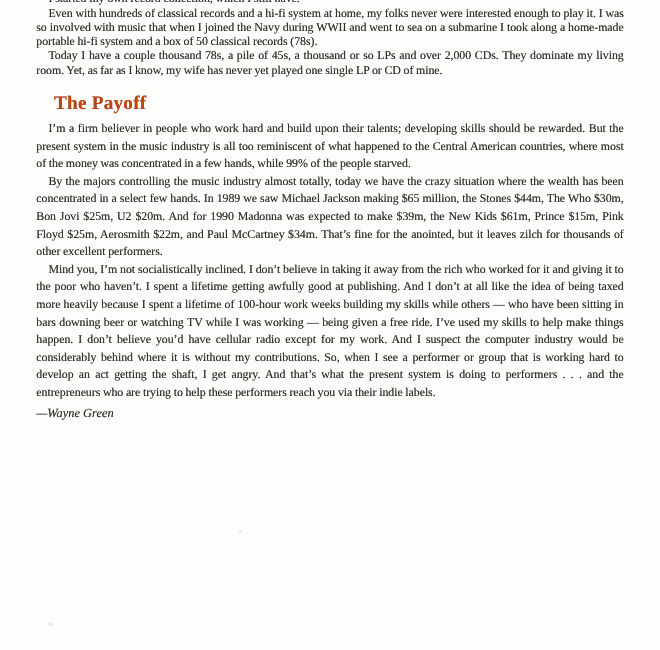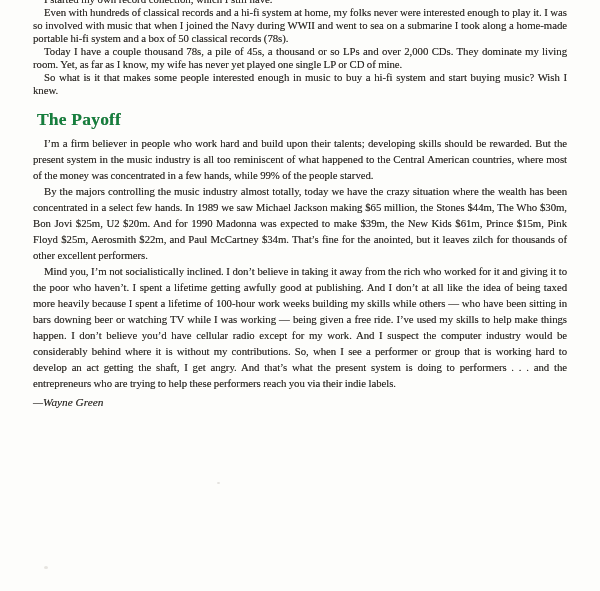--- a/index.html
+++ b/index.html
@@ -39,26 +39,26 @@
   .clip-line span {
     position: absolute;
     top: -7px; left: 11px;
     white-space: nowrap;
     font-size: 10.8px;
     line-height: 13px;
     letter-spacing: -0.05px;
     text-shadow: 0 0 0.4px rgba(45,42,38,0.55);
   }
   .heading {
-    margin: 13px 0 6px 4px;
+    margin: 13px 0 6px 16px;
     font-size: 17.5px;
     line-height: 19px;
     font-weight: bold;
     letter-spacing: 0.2px;
-    color: #15803d;
+    color: #c2410c;
     text-shadow: 0 0 0.4px rgba(36,32,25,0.5);
   }
   .byline {
     margin-top: 3px;
     text-align: left;
     font-style: italic;
     font-size: 11.3px;
     line-height: 16px;
     text-shadow: 0 0 0.4px rgba(45,42,38,0.55);
   }
@@ -76,21 +76,20 @@
   <div class="content">
 
     <div class="clip-line">
       <span>I started my own record collection, which I still have.</span>
     </div>
 
     <p class="para lh-tight">Even with hundreds of classical records and a hi-fi system at home, my folks never were interested enough to play it. I was so involved with music that when I joined the Navy during WWII and went to sea on a submarine I took along a home-made portable hi-fi system and a box of 50 classical records (78s).</p>
 
     <p class="para lh-tight">Today I have a couple thousand 78s, a pile of 45s, a thousand or so LPs and over 2,000 CDs. They dominate my living room. Yet, as far as I know, my wife has never yet played one single LP or CD of mine.</p>
 
-    <p class="para lh-tight">So what is it that makes some people interested enough in music to buy a hi-fi system and start buying music? Wish I knew.</p>
 
     <h2 class="heading">The Payoff</h2>
 
     <p class="para lh-loose">I’m a firm believer in people who work hard and build upon their talents; developing skills should be rewarded. But the present system in the music industry is all too reminiscent of what happened to the Central American countries, where most of the money was concentrated in a few hands, while 99% of the people starved.</p>
 
     <p class="para lh-loose">By the majors controlling the music industry almost totally, today we have the crazy situation where the wealth has been concentrated in a select few hands. In 1989 we saw Michael Jackson making $65 million, the Stones $44m, The Who $30m, Bon Jovi $25m, U2 $20m. And for 1990 Madonna was expected to make $39m, the New Kids $61m, Prince $15m, Pink Floyd $25m, Aerosmith $22m, and Paul McCartney $34m. That’s fine for the anointed, but it leaves zilch for thousands of other excellent performers.</p>
 
     <p class="para lh-loose">Mind you, I’m not socialistically inclined. I don’t believe in taking it away from the rich who worked for it and giving it to the poor who haven’t. I spent a lifetime getting awfully good at publishing. And I don’t at all like the idea of being taxed more heavily because I spent a lifetime of 100-hour work weeks building my skills while others — who have been sitting in bars downing beer or watching TV while I was working — being given a free ride. I’ve used my skills to help make things happen. I don’t believe you’d have cellular radio except for my work. And I suspect the computer industry would be considerably behind where it is without my contributions. So, when I see a performer or group that is working hard to develop an act getting the shaft, I get angry. And that’s what the present system is doing to performers . . . and the entrepreneurs who are trying to help these performers reach you via their indie labels.</p>
 
     <div class="byline">—Wayne Green</div>

